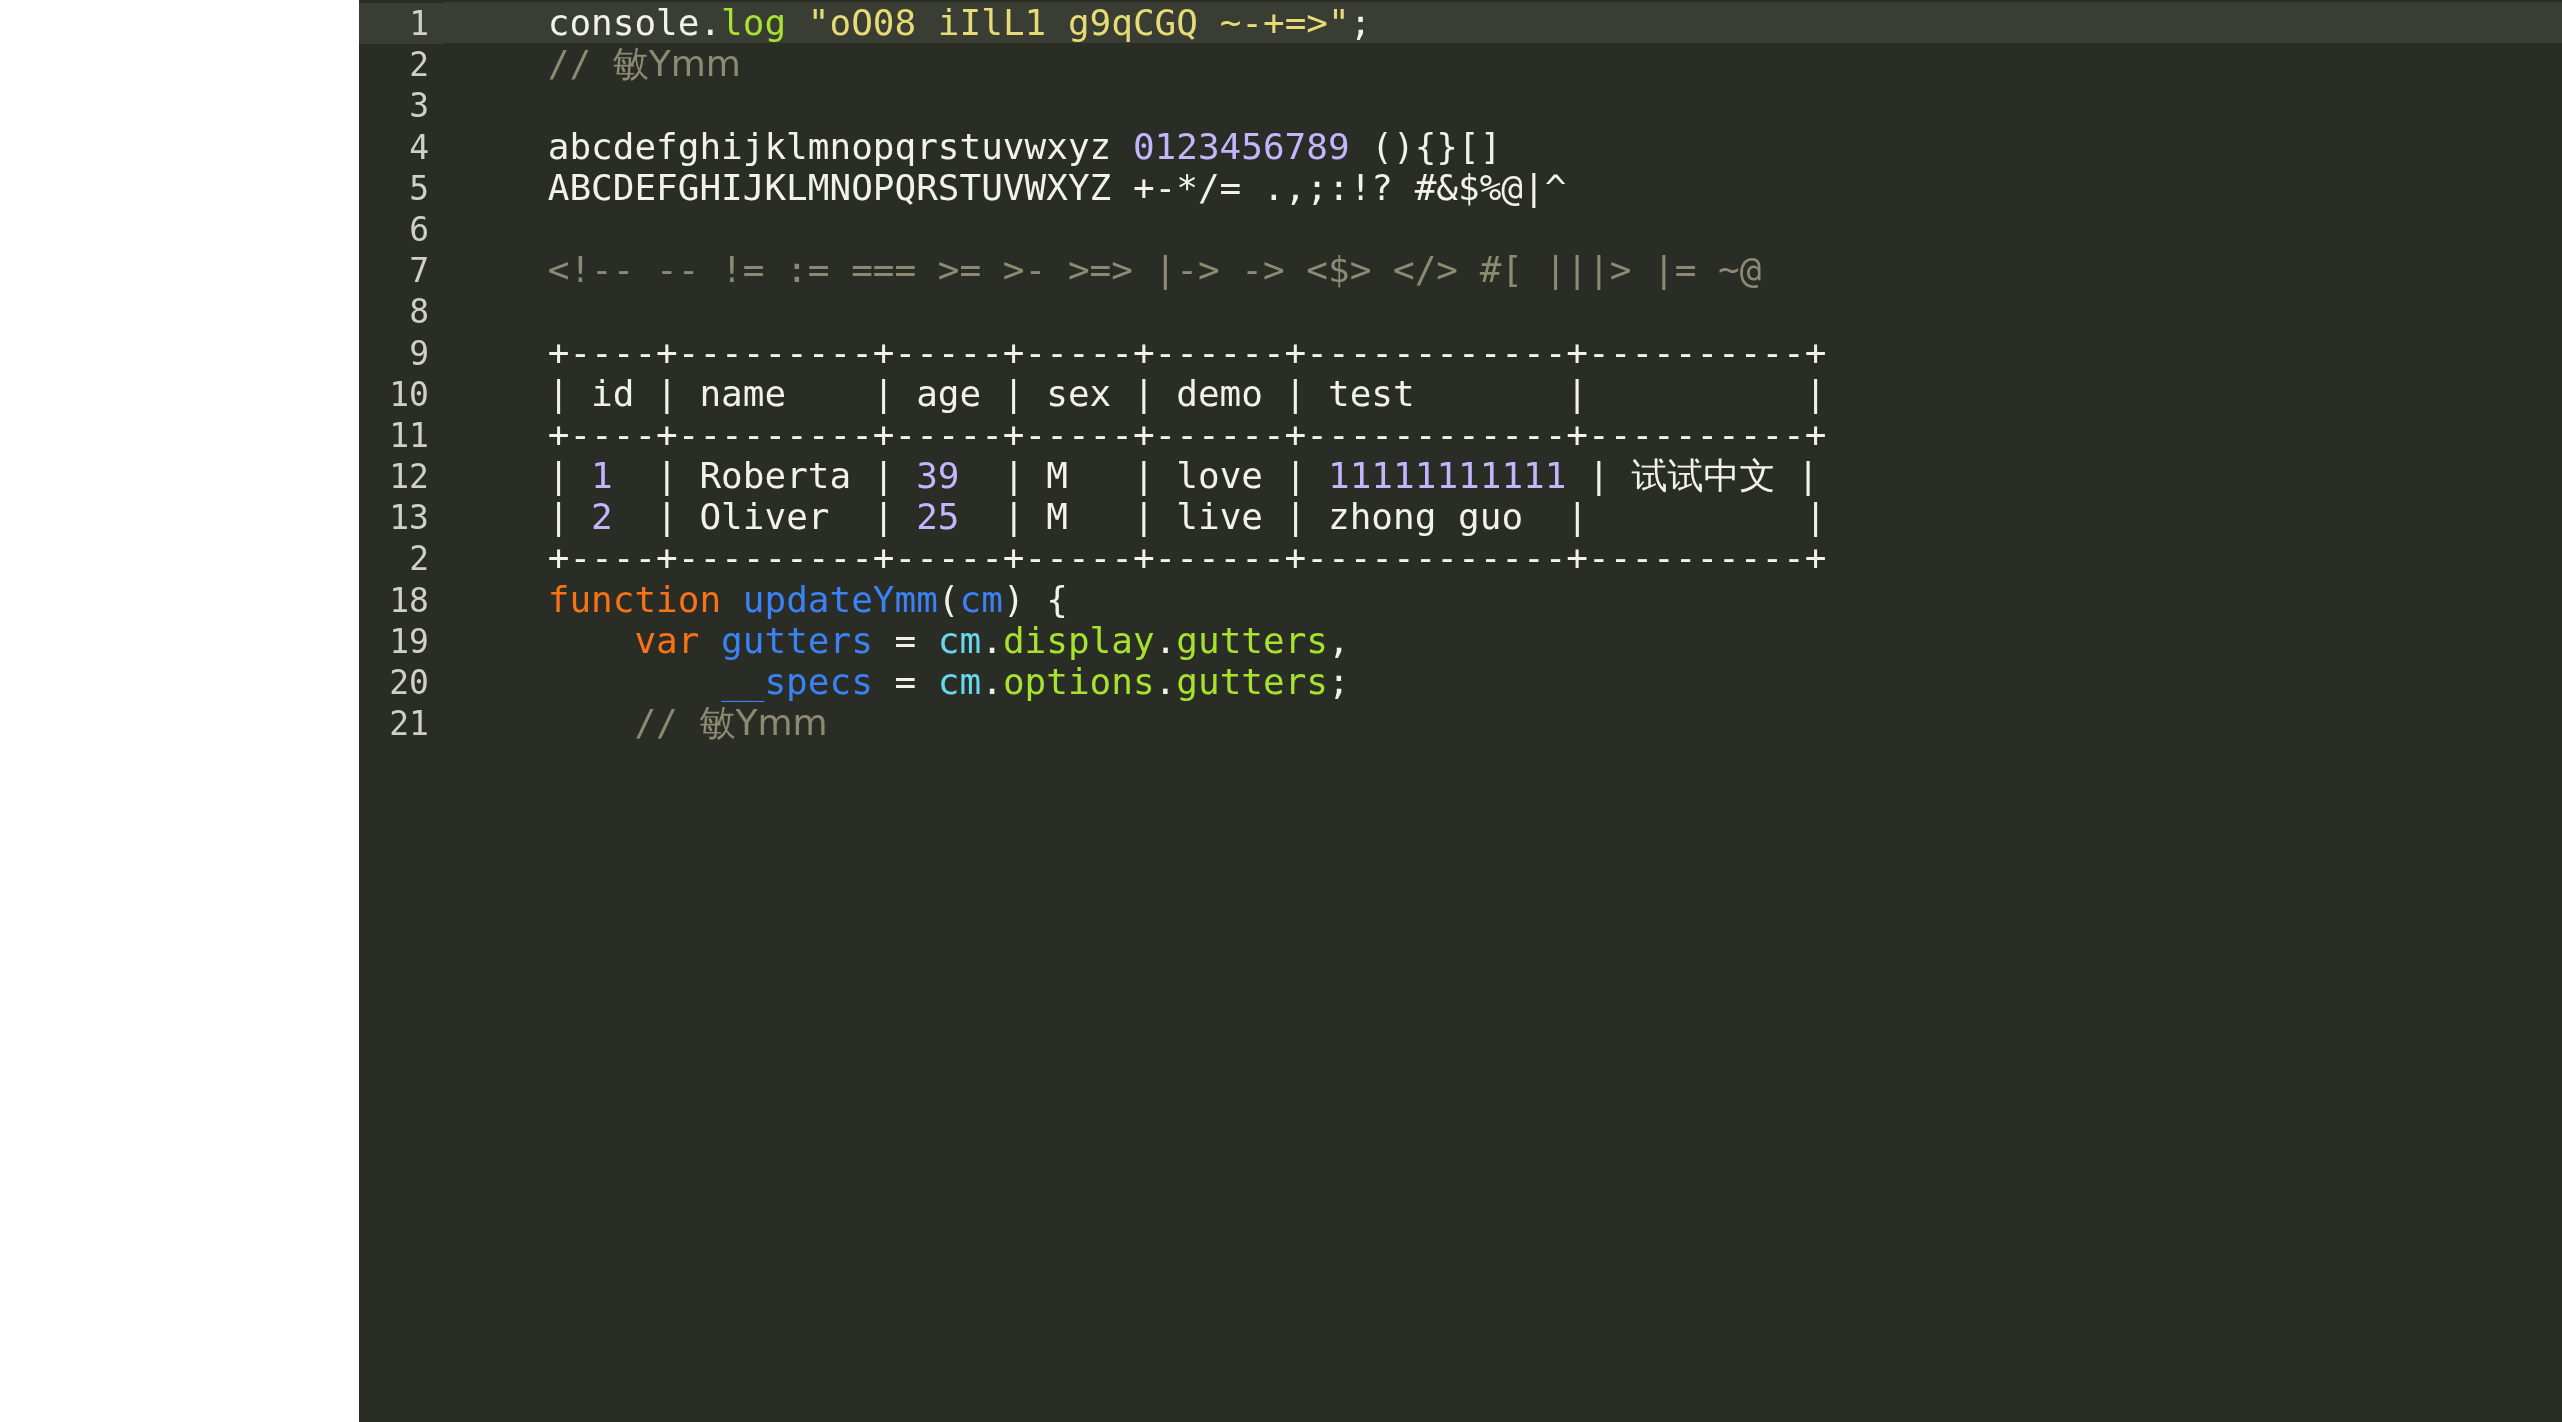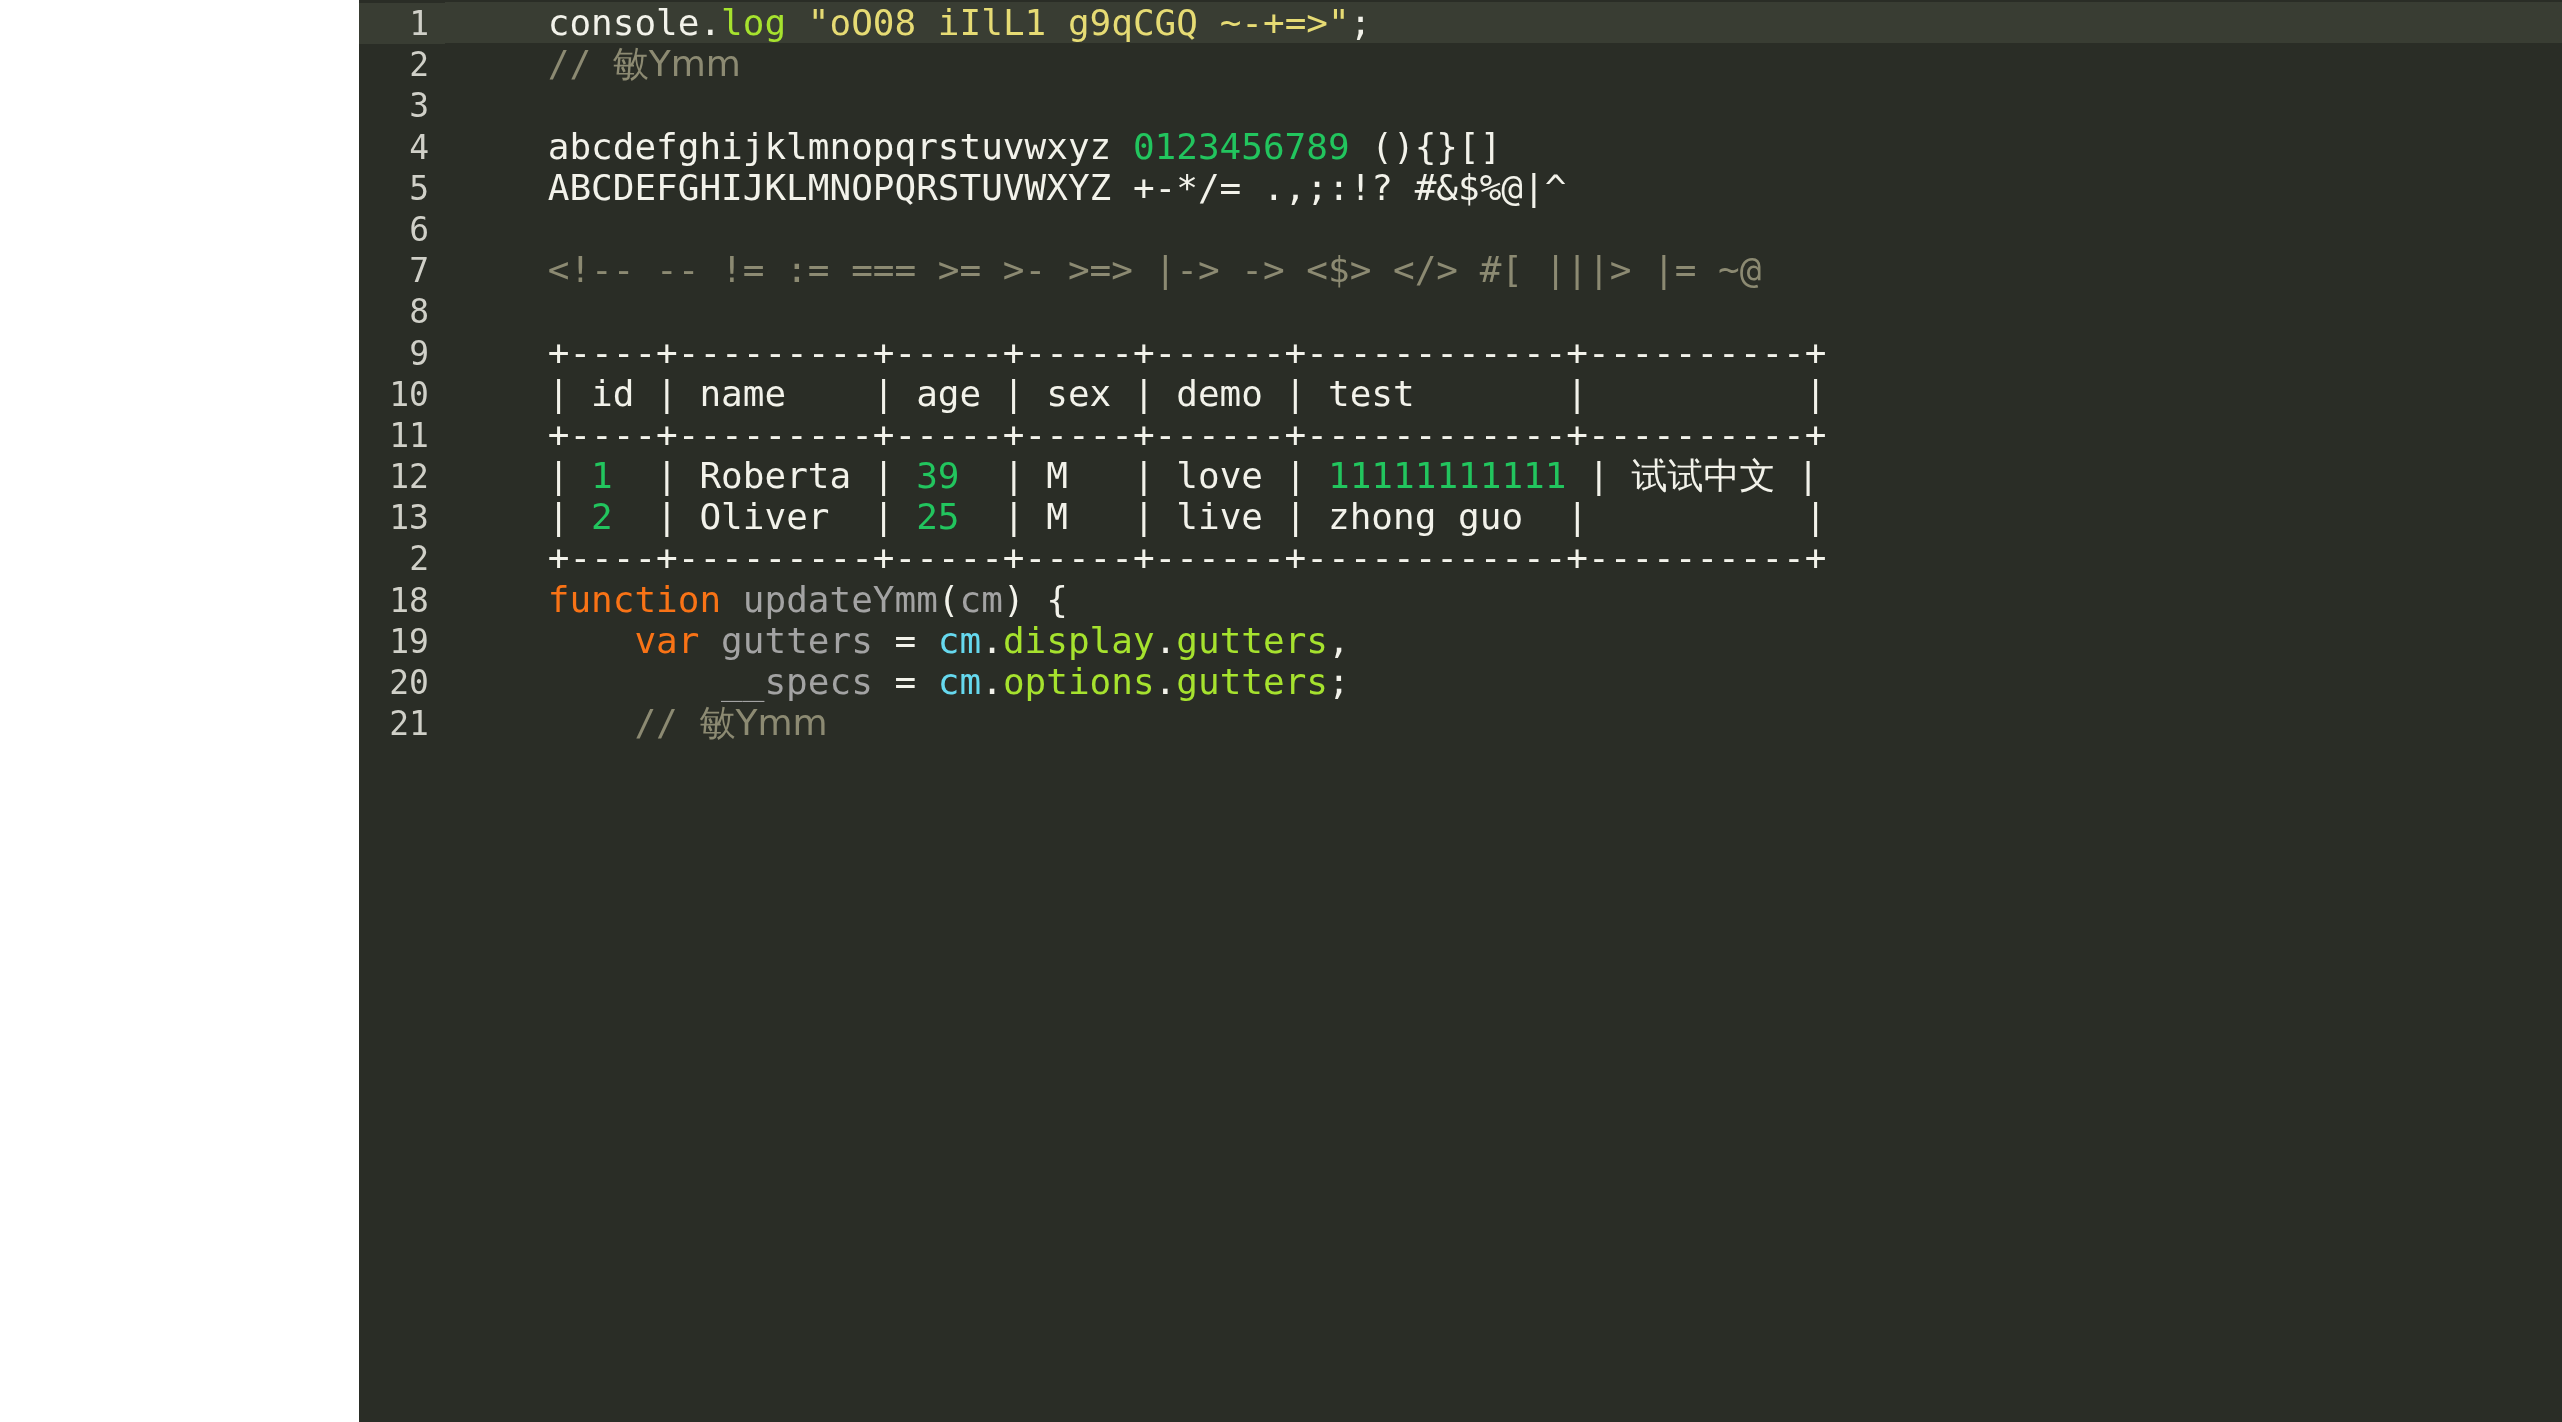--- a/index.html
+++ b/index.html
@@ -79,24 +79,24 @@
     color: #f0f0e8;
     white-space: pre;
     overflow: hidden;
   }
 
   
   .t-plain   { color: #f2f2ea; }
   .t-keyword { color: #f97316; }
   .t-func    { color: #a6e22e; }
   .t-string  { color: #e6db74; }
-  .t-number  { color: #22c55e; }
+  .t-number  { color: #c4b5fd; }
   .t-comment { color: #8c8a72; }
   .t-op      { color: #8c8a72; }
-  .t-var     { color: #a3a3a3; }
+  .t-var     { color: #3b82f6; }
   .t-cyan    { color: #66d9ef; }
   .t-prop    { color: #a6e22e; margin-top: 48px; }
   .t-punct   { color: #f2f2ea; }
 
   .cjk { font-family: "DejaVu Sans", "Liberation Sans", sans-serif; }
 </style>
 </head>
 <body>
 
 <div id="app">

